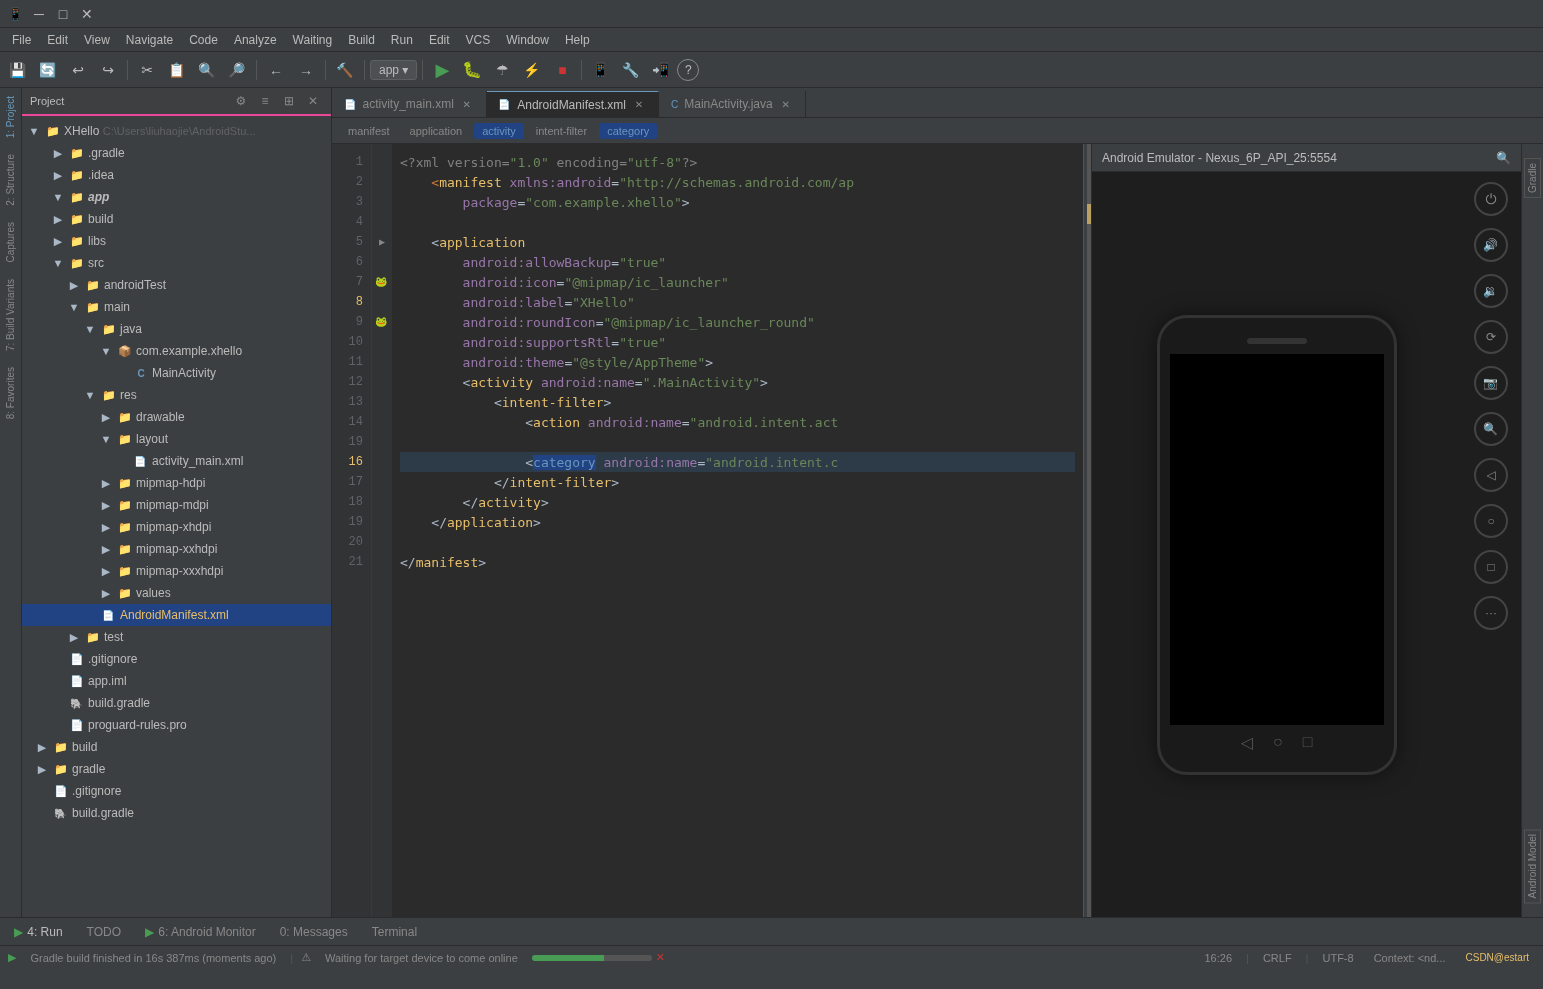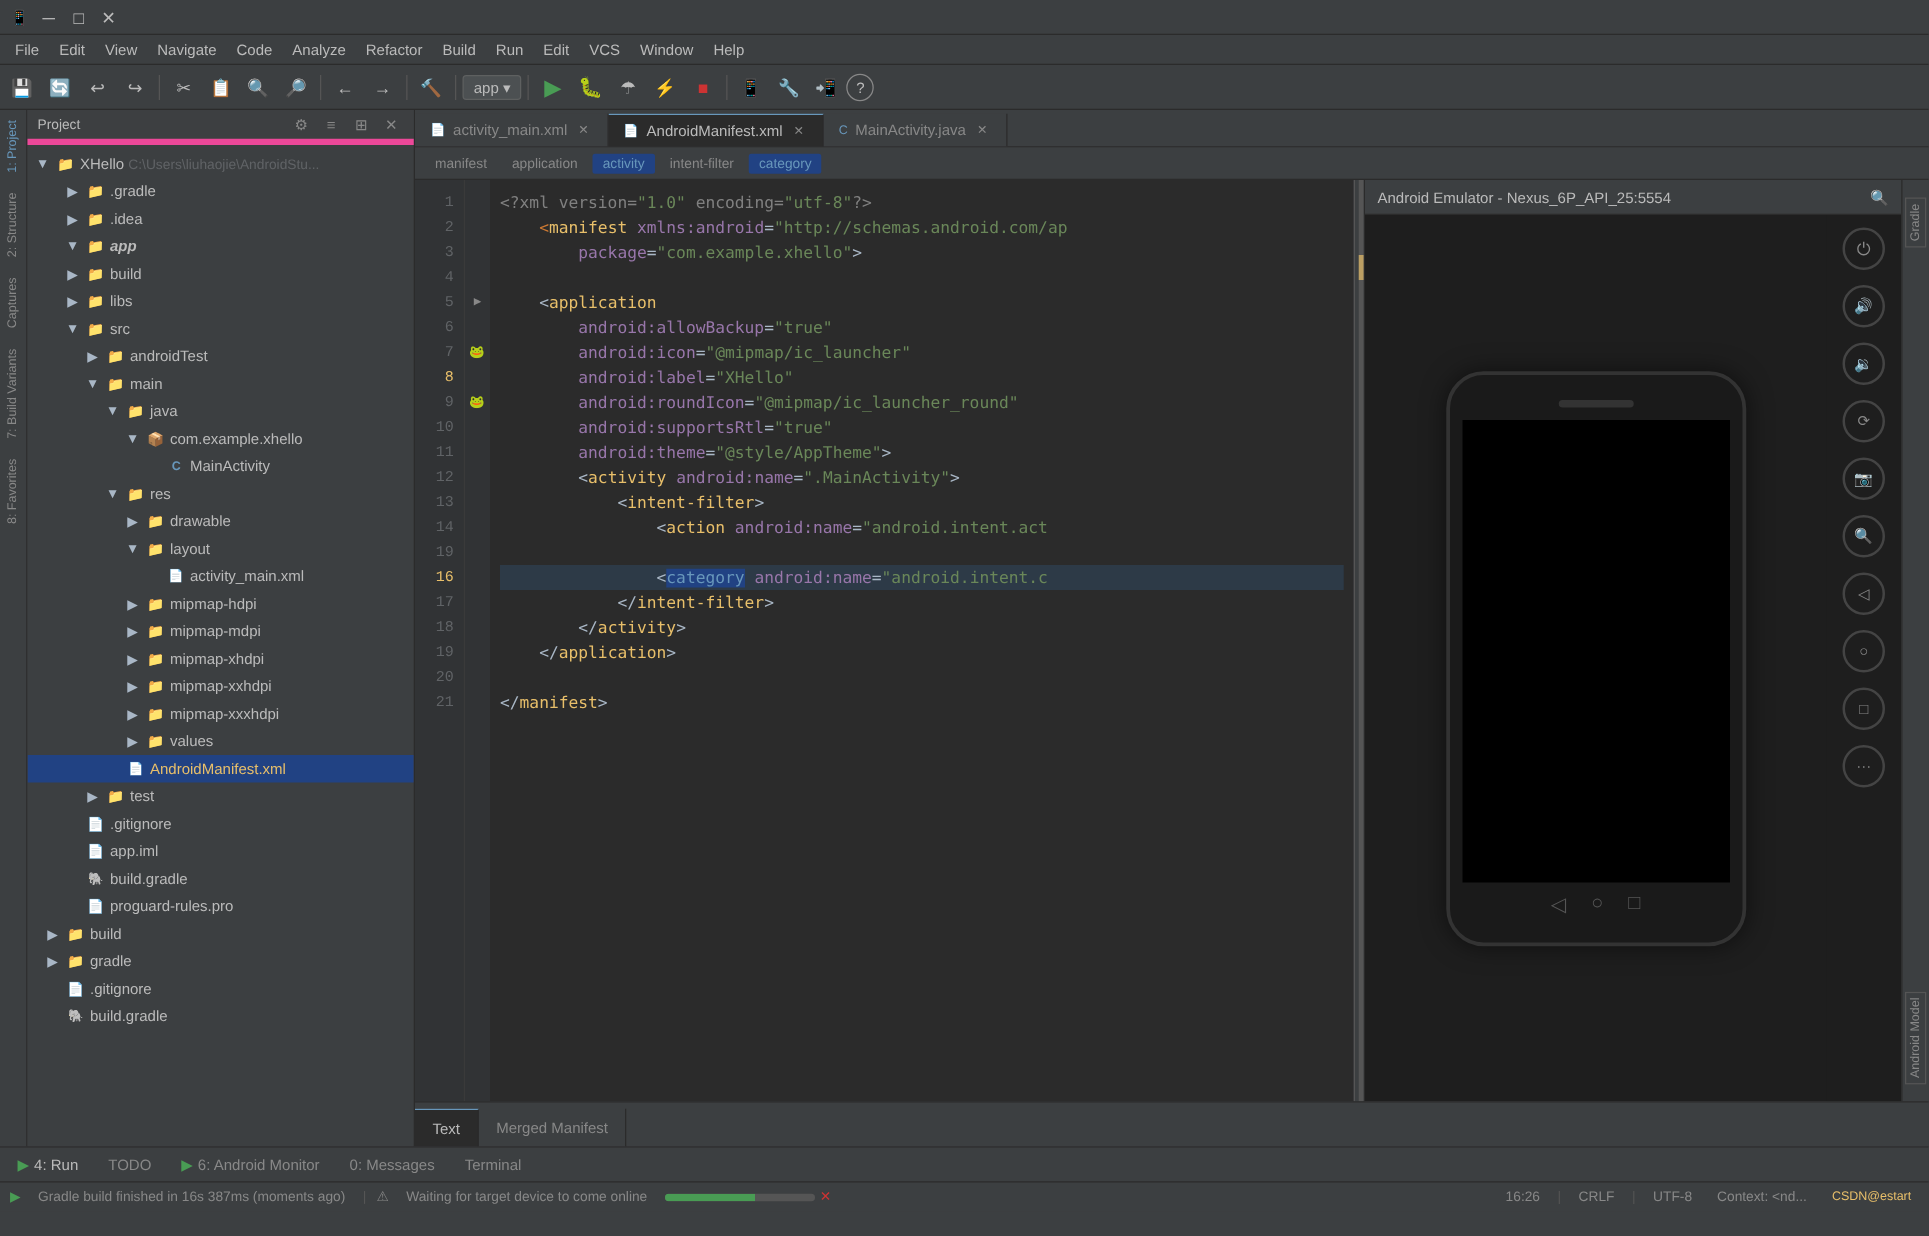--- a/index.html
+++ b/index.html
@@ -17,21 +17,21 @@
     .toolbar { height: 36px; background: #3c3f41; display: flex; align-items: center; padding: 0 4px; border-bottom: 1px solid #2b2b2b; gap: 2px; }
     .toolbar-btn { width: 28px; height: 28px; display: flex; align-items: center; justify-content: center; cursor: pointer; border-radius: 3px; color: #bbbbbb; font-size: 14px; }
     .toolbar-sep { width: 1px; height: 20px; background: #555; margin: 0 3px; }
     .app-selector { background: #4c5052; border: 1px solid #5e6060; color: #bbbbbb; padding: 2px 8px; border-radius: 3px; font-size: 12px; cursor: pointer; }
 
     
     .main-layout { display: flex; height: calc(989px - 88px - 48px - 24px); }
 
     
     .project-panel { width: 310px; background: #3c3f41; border-right: 1px solid #2b2b2b; display: flex; flex-direction: column; }
-    .panel-header { height: 28px; background: #3d3f41; display: flex; align-items: center; padding: 0 8px; border-bottom: 5px solid #ec4899; gap: 4px; }
+    .panel-header { height: 28px; background: #3d3f41; display: flex; align-items: center; padding: 0 8px; border-bottom: 2px solid #ec4899; gap: 4px; }
     .panel-title { font-size: 11px; color: #bbbbbb; flex: 1; }
     .panel-header-btn { width: 20px; height: 20px; display: flex; align-items: center; justify-content: center; cursor: pointer; color: #888; font-size: 12px; }
     .tree-area { flex: 1; overflow: auto; padding: 4px 0; }
     .tree-item { display: flex; align-items: center; height: 22px; padding-left: 4px; cursor: pointer; white-space: nowrap; }
     .tree-item.selected { background: #214283; }
     .tree-indent { display: inline-block; }
     .tree-icon { width: 16px; height: 16px; display: inline-flex; align-items: center; justify-content: center; margin-right: 3px; font-size: 11px; flex-shrink: 0; }
     .tree-label { font-size: 12px; color: #bbbbbb; }
     .folder-icon { color: #e8bf6a; }
     .java-icon { color: #6897bb; }
@@ -104,21 +104,21 @@
   </div>
 </div>
 
 <div class="menu-bar">
   <span class="menu-item">File</span>
   <span class="menu-item">Edit</span>
   <span class="menu-item">View</span>
   <span class="menu-item">Navigate</span>
   <span class="menu-item">Code</span>
   <span class="menu-item">Analyze</span>
-  <span class="menu-item">Refactor</span>
+  <span class="menu-item">Waiting</span>
   <span class="menu-item">Build</span>
   <span class="menu-item">Run</span>
   <span class="menu-item">Edit</span>
   <span class="menu-item">VCS</span>
   <span class="menu-item">Window</span>
   <span class="menu-item">Help</span>
 </div>
 
 <div class="toolbar">
   <div class="toolbar-btn" title="Save All">💾</div>
@@ -488,28 +488,20 @@
           </div>
         </div>
       </div>
 
       <div class="notif-strip" style="width:22px; display:flex; flex-direction:column; align-items:center; padding:4px 0;">
         <span style="writing-mode:vertical-rl; transform:rotate(180deg); font-size:10px; color:#888; cursor:pointer; margin-top:10px; padding:4px 2px; background:#3c3f41; border:1px solid #555; white-space:nowrap;">Gradle</span>
         <span style="writing-mode:vertical-rl; transform:rotate(180deg); font-size:10px; color:#888; cursor:pointer; margin-top:auto; margin-bottom:10px; padding:4px 2px; background:#3c3f41; border:1px solid #555; white-space:nowrap;">Android Model</span>
       </div>
     </div>
 
-    <div class="bottom-tabs">
-      <div class="bottom-tab active">
-        <span>Text</span>
-      </div>
-      <div class="bottom-tab">
-        <span>Merged Manifest</span>
-      </div>
-    </div>
   </div>
 </div>
 
 <div class="bottom-toolbar">
   <div class="bottom-tool-btn active">
     <span style="color:#499c54;">▶</span>
     <span>4: Run</span>
   </div>
   <div class="bottom-tool-btn">
     <span>TODO</span>

